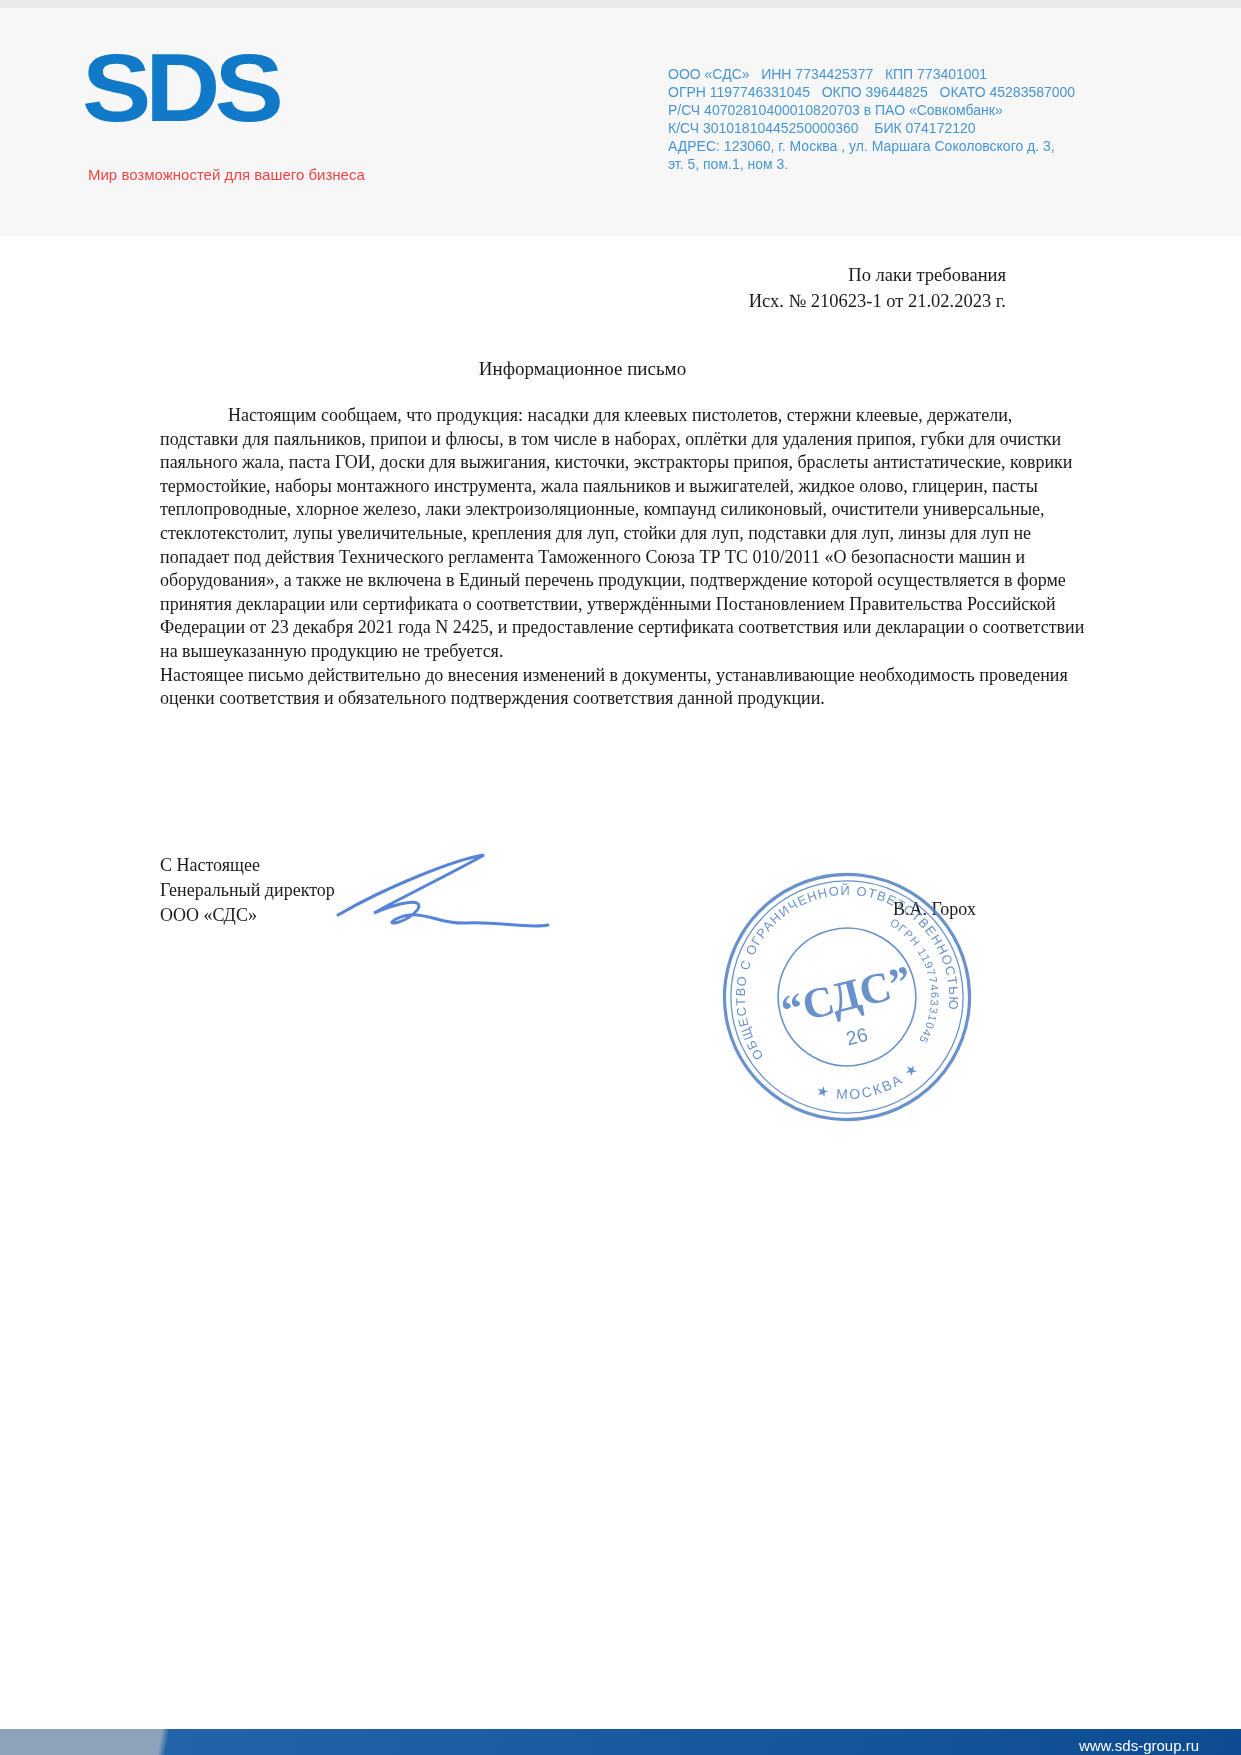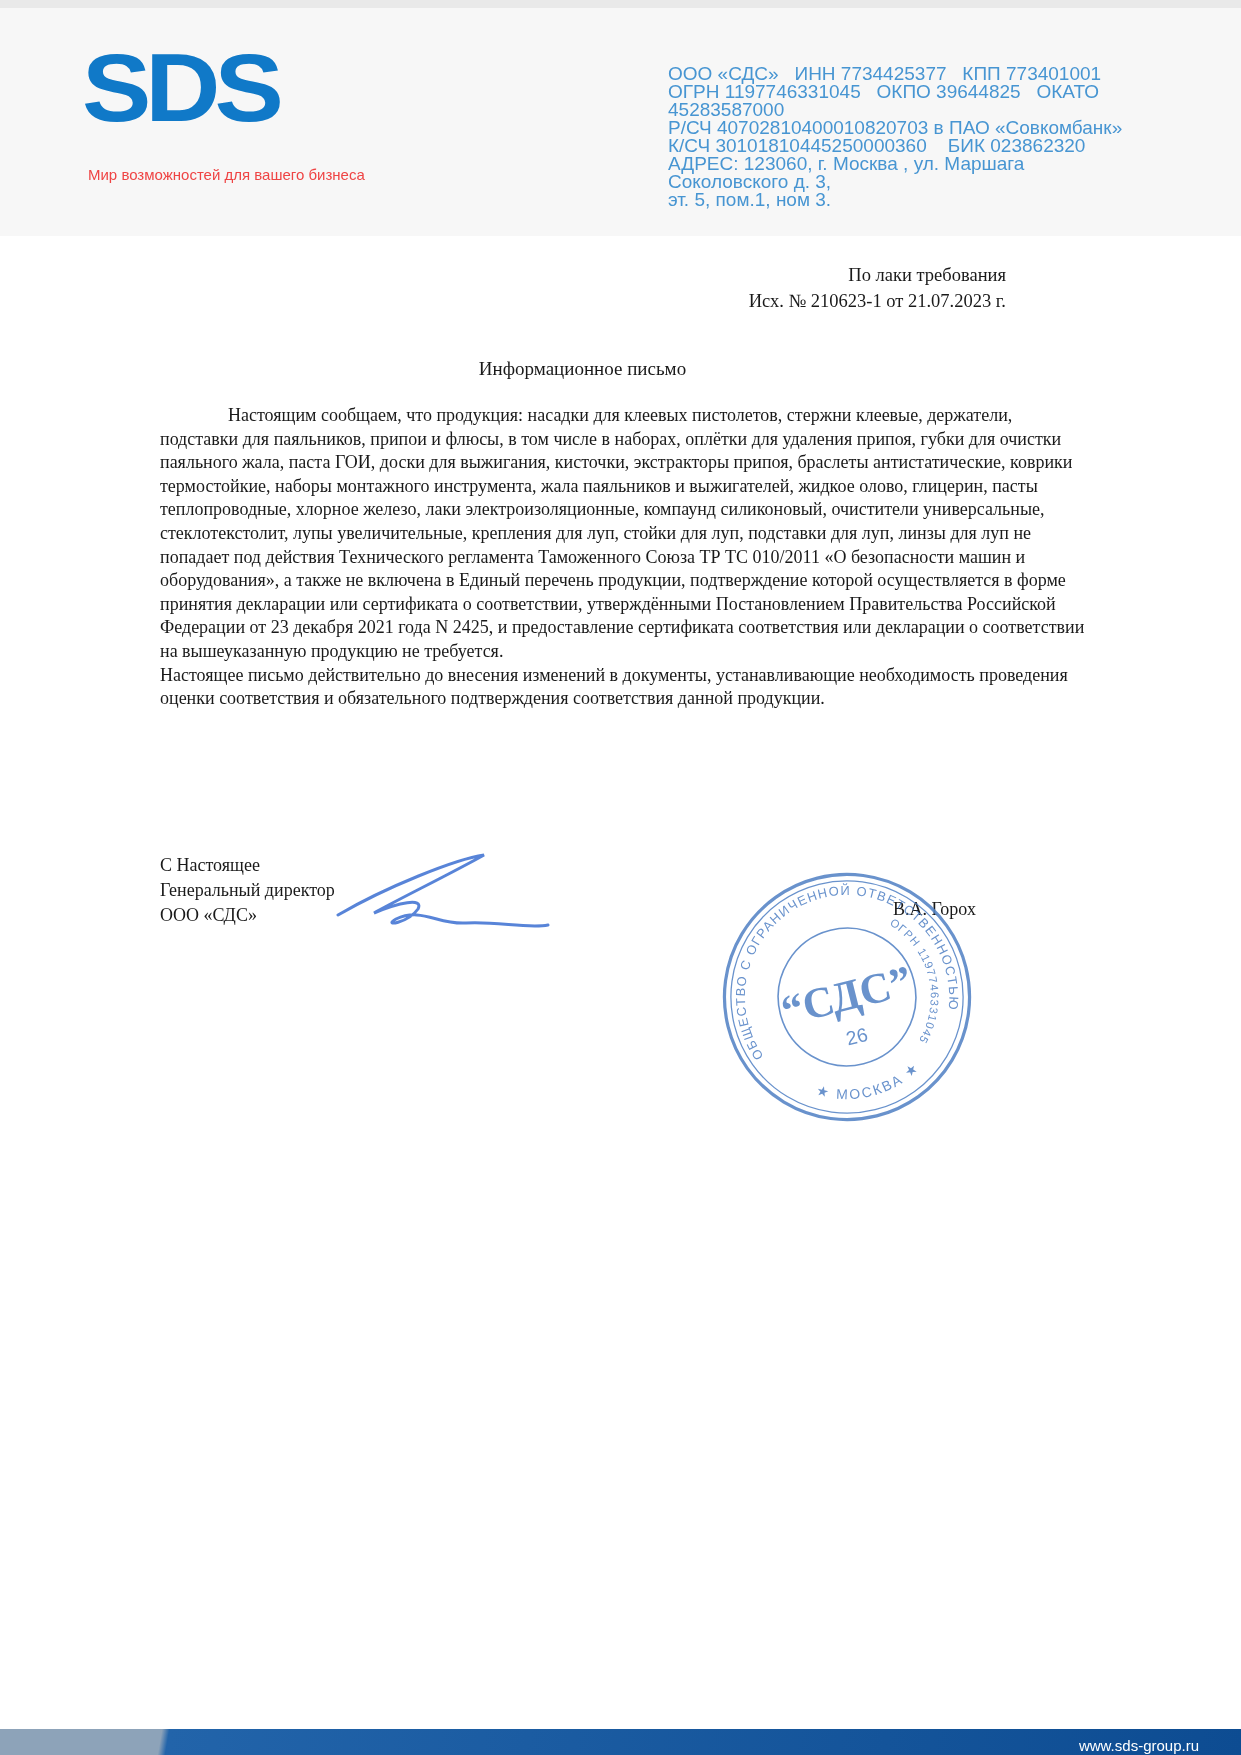--- a/index.html
+++ b/index.html
@@ -15,21 +15,21 @@
     font-family:"Liberation Sans", sans-serif;font-weight:800;
     font-size:104px;line-height:1;color:#1079c8;letter-spacing:-6px;
     transform:scaleY(.92);
   }
   .tagline{
     position:absolute;top:158px;left:88px;
     font-family:"Liberation Sans", sans-serif;font-size:15px;color:#ef4444;
   }
   .requisites{
     position:absolute;top:57px;left:668px;width:470px;
-    font-family:"Liberation Sans", sans-serif;font-size:19px;line-height:18px;
+    font-family:"Liberation Sans", sans-serif;font-size:14px;line-height:18px;
     color:#4795d2;
   }
   .req-line{white-space:pre-wrap;}
   
   .recipient-block{
     position:absolute;top:254px;left:600px;width:406px;
     text-align:right;font-size:18.5px;line-height:26px;
   }
   .letter-title{
     position:absolute;top:350px;left:160px;width:845px;
@@ -70,29 +70,29 @@
 
 <div class="page">
 
   <div class="header-band">
     <div class="logo">SDS</div>
     <div class="tagline">Мир возможностей для вашего бизнеса</div>
     <div class="requisites">
       <div class="req-line">ООО «СДС»   ИНН 7734425377   КПП 773401001</div>
       <div class="req-line">ОГРН 1197746331045   ОКПО 39644825   ОКАТО 45283587000</div>
       <div class="req-line">Р/СЧ 40702810400010820703 в ПАО «Совкомбанк»</div>
-      <div class="req-line">К/СЧ 30101810445250000360    БИК 023862320</div>
+      <div class="req-line">К/СЧ 30101810445250000360    БИК 074172120</div>
       <div class="req-line">АДРЕС: 123060, г. Москва , ул. Маршага Соколовского д. 3,</div>
       <div class="req-line">эт. 5, пом.1, ном 3.</div>
     </div>
   </div>
 
   <div class="recipient-block">
     <div>По лаки требования</div>
-    <div>Исх. № 210623-1 от 21.07.2023 г.</div>
+    <div>Исх. № 210623-1 от 21.02.2023 г.</div>
   </div>
 
   <div class="letter-title">Информационное письмо</div>
 
   <div class="body-text">
     <p class="indent">Настоящим сообщаем, что продукция: насадки для клеевых пистолетов, стержни клеевые, держатели, подставки для паяльников, припои и флюсы, в том числе в наборах, оплётки для удаления припоя, губки для очистки паяльного жала, паста ГОИ, доски для выжигания, кисточки, экстракторы припоя, браслеты антистатические, коврики термостойкие, наборы монтажного инструмента, жала паяльников и выжигателей, жидкое олово, глицерин, пасты теплопроводные, хлорное железо, лаки электроизоляционные, компаунд силиконовый, очистители универсальные, стеклотекстолит, лупы увеличительные, крепления для луп, стойки для луп, подставки для луп, линзы для луп не попадает под действия Технического регламента Таможенного Союза ТР ТС 010/2011 «О безопасности  машин и оборудования», а также не включена в Единый перечень продукции, подтверждение которой осуществляется в форме принятия декларации или сертификата о соответствии, утверждёнными Постановлением Правительства Российской Федерации от 23 декабря 2021 года N 2425, и предоставление сертификата соответствия или декларации о соответствии на вышеуказанную продукцию не требуется.</p>
     <p>Настоящее письмо действительно до внесения изменений в документы, устанавливающие необходимость проведения оценки соответствия и обязательного подтверждения соответствия данной продукции.</p>
   </div>
 
   <div class="signoff">

